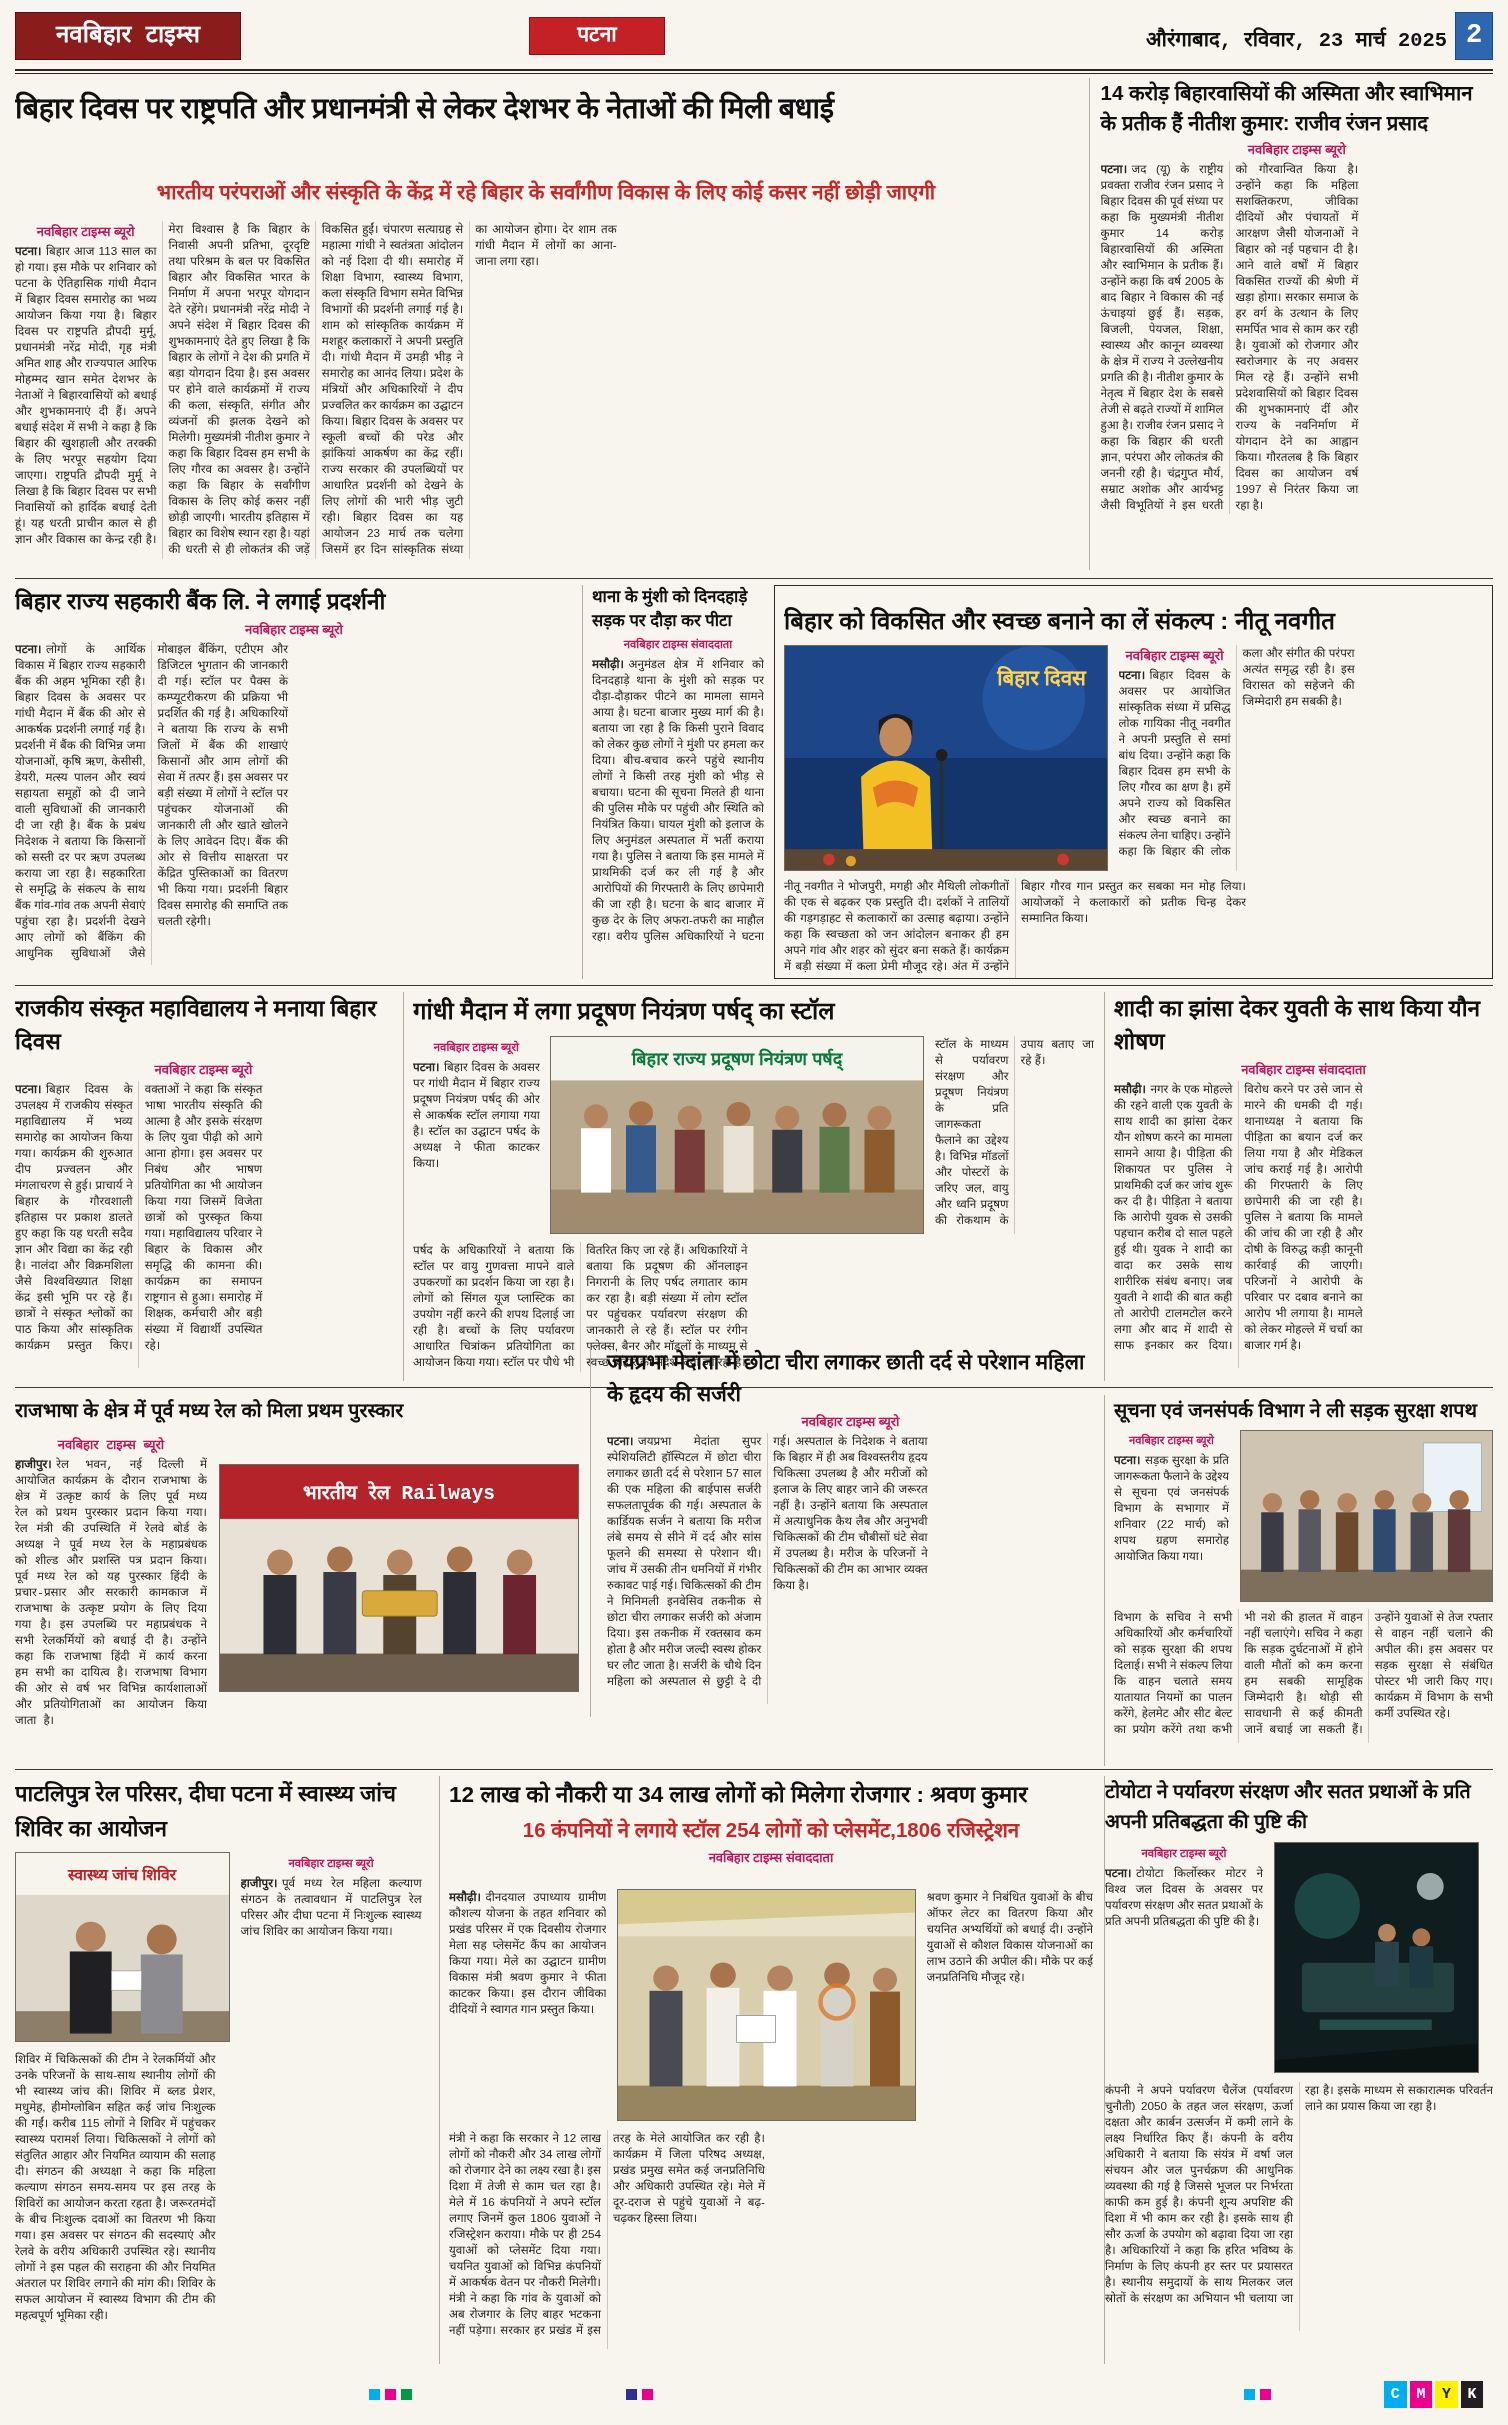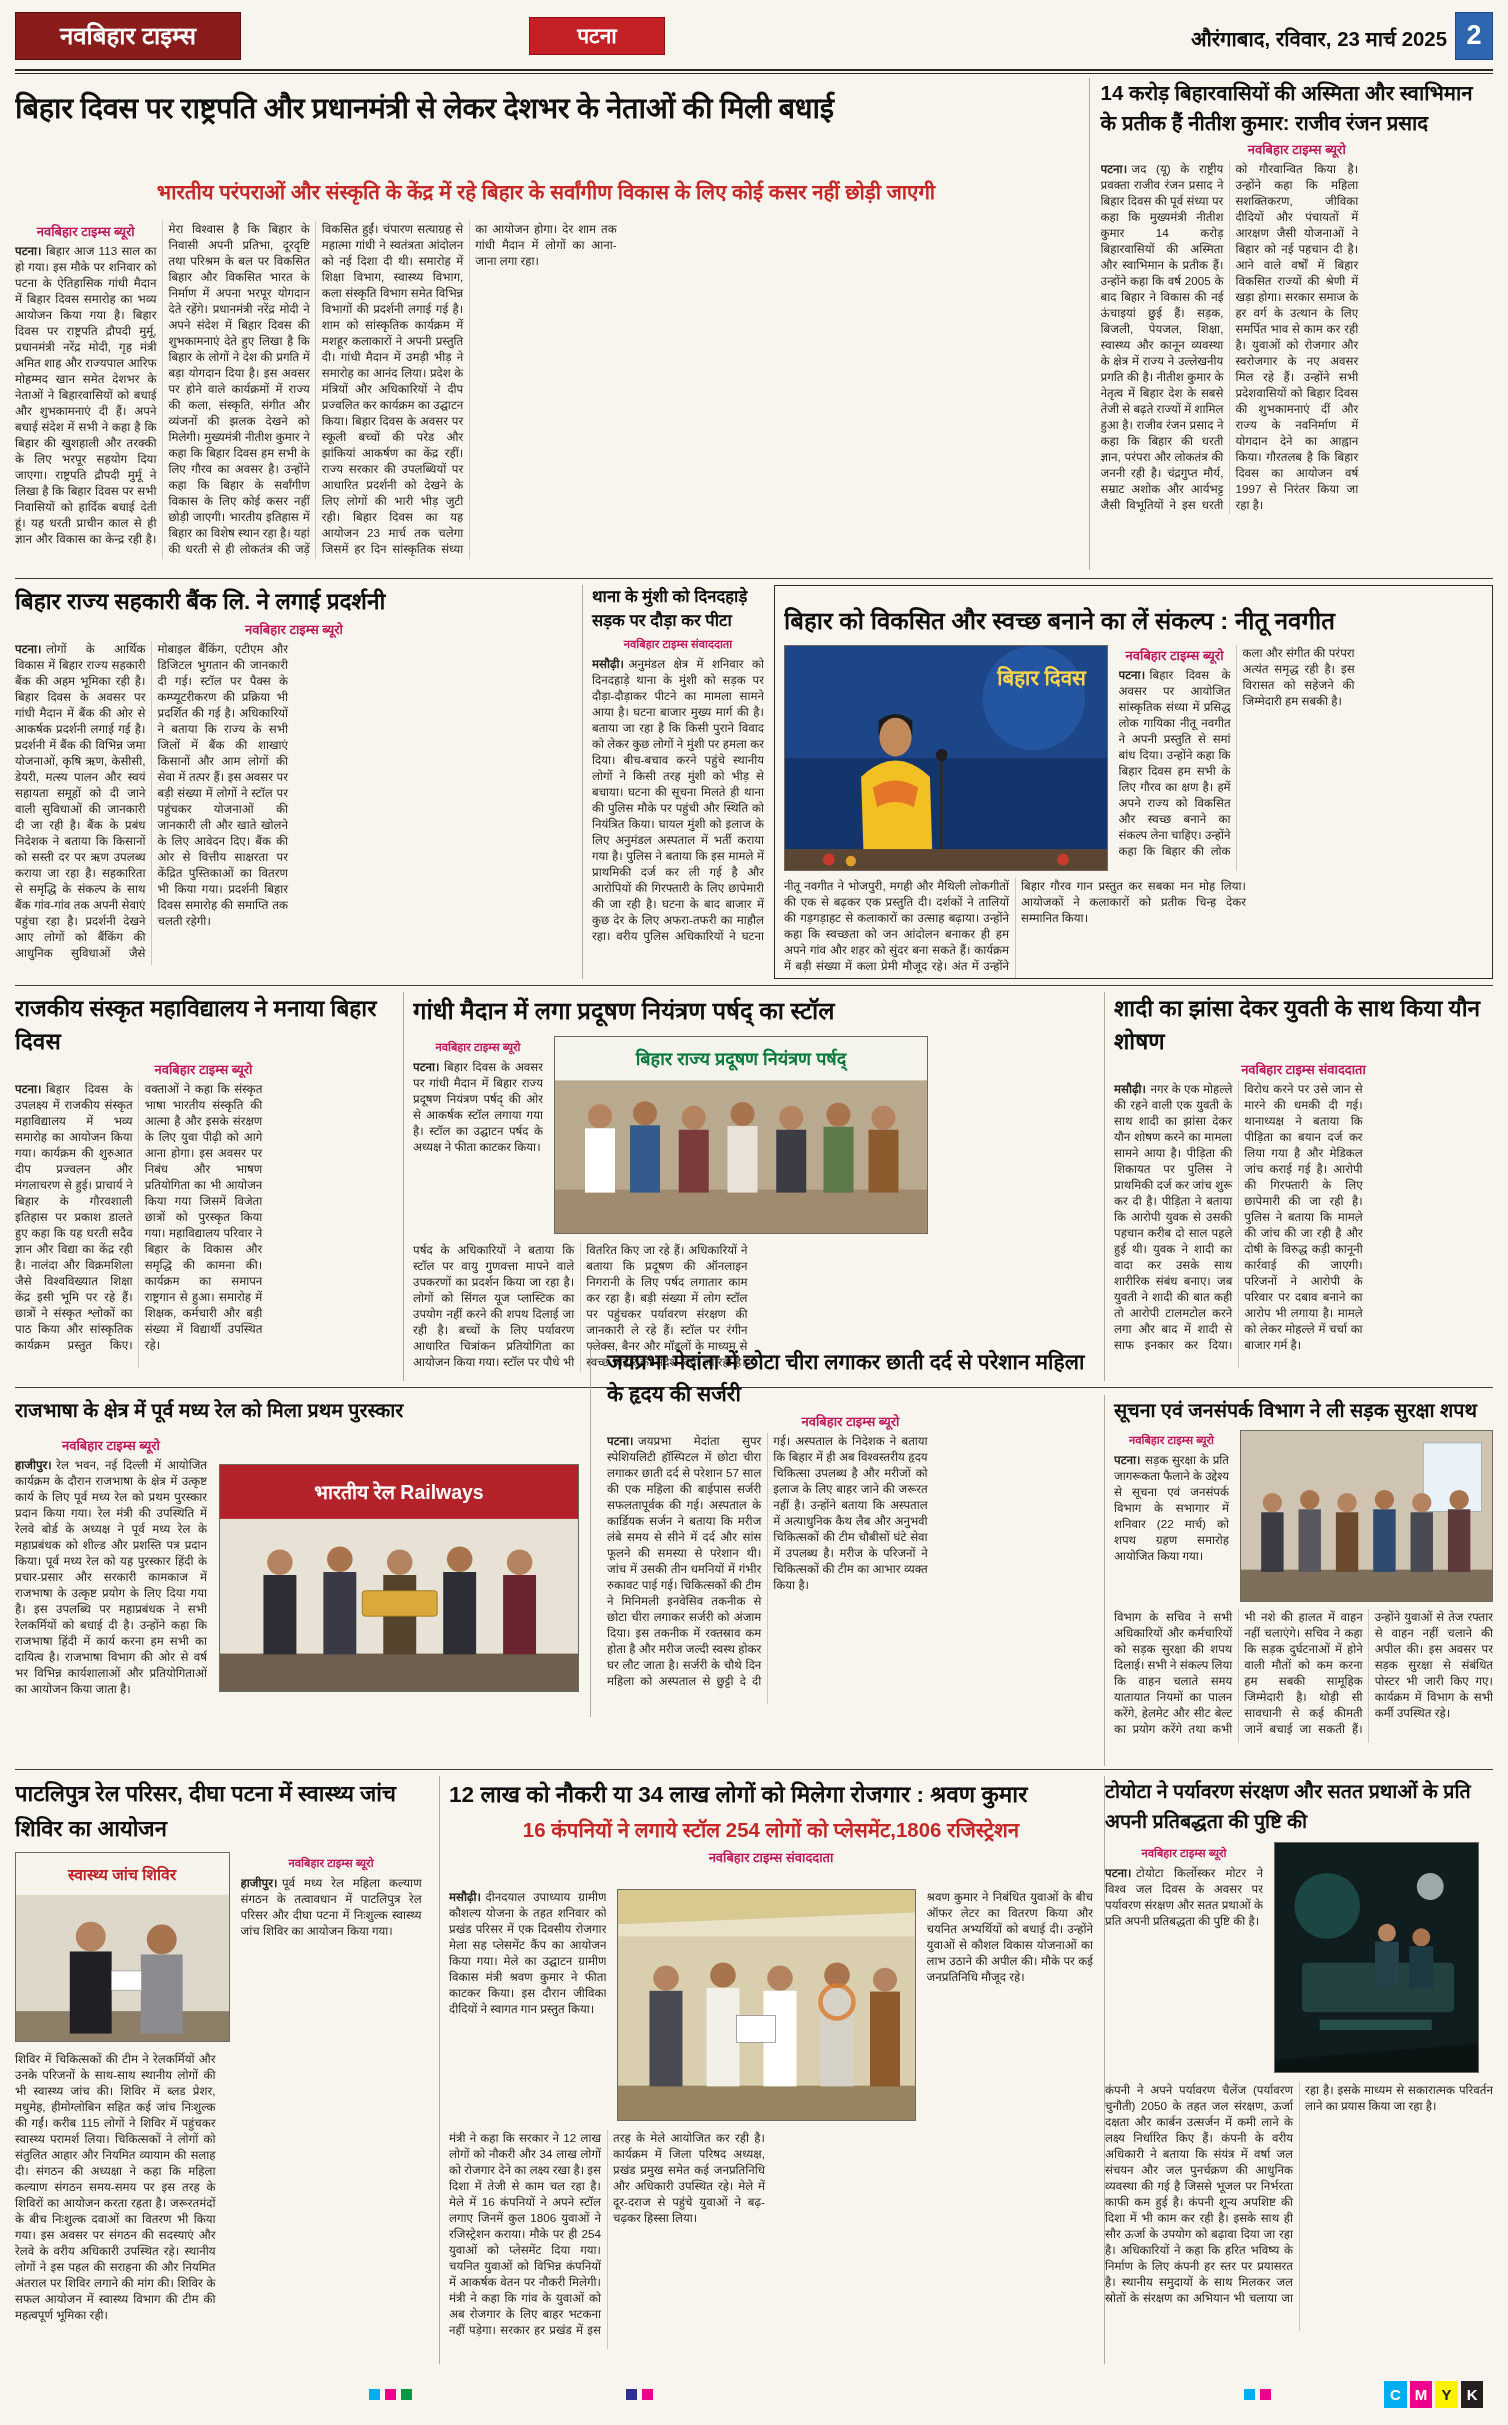--- a/index.html
+++ b/index.html
@@ -1,20 +1,20 @@
 <!DOCTYPE html>
 <html style="font-size:12px"><head>
 <meta charset="utf-8">
 <style>
   * { margin:0; padding:0; box-sizing:border-box; }
   html,body { background:#8a8a8a; }
   body { font-family:"Liberation Sans","DejaVu Sans",sans-serif; }
   .page { position:relative; width:1508px; height:2426px; margin:0 auto;
           background:#f8f5ee; color:#1c1c1c; overflow:hidden; }
-  .abs { position:absolute; }
+  .abs { position:absolute;font-family:Liberation Mono, monospace; }
   .sec { position:absolute; overflow:hidden; }
   .vborder { border-left:0.8px solid #b3ac9e; }
 
   
   .hl { font-weight:bold; color:#101010; }
   .nowrap { white-space:nowrap; overflow:hidden; }
   .h-lead { font-size:29px; line-height:60px; letter-spacing:-0.4px; }
   .h-sub  { font-size:20.4px; line-height:30px; color:#c62828; font-weight:bold; text-align:center; }
   .h-32 { font-size:24px; line-height:38px; }
   .h-30 { font-size:22.6px; line-height:33px; }
@@ -178,20 +178,23 @@
               <rect x="230" y="119" width="40" height="89" fill="#e8e3d6"></rect>
             <circle cx="315" cy="108" r="16" fill="#b4835f"></circle>
               <rect x="295" y="124" width="40" height="84" fill="#3c3c44"></rect>
             <circle cx="378" cy="104" r="16" fill="#a8744e"></circle>
               <rect x="358" y="120" width="40" height="88" fill="#5c7a4a"></rect>
             <circle cx="438" cy="108" r="16" fill="#b4835f"></circle>
               <rect x="418" y="124" width="40" height="84" fill="#8c5c2e"></rect>
           </g>
         </svg>
       </div>
+      <div class="body-text cols-2 colblock" style="width:163px;height:198px">
+        <span>स्टॉल के माध्यम से पर्यावरण संरक्षण और प्रदूषण नियंत्रण के प्रति जागरूकता फैलाने का उद्देश्य है। विभिन्न मॉडलों और पोस्टरों के जरिए जल, वायु और ध्वनि प्रदूषण की रोकथाम के उपाय बताए जा रहे हैं।</span>
+      </div>
     </div>
     <div class="body-text cols-4" style="margin-top:7.5px;height:130px">
       <span>पर्षद के अधिकारियों ने बताया कि स्टॉल पर वायु गुणवत्ता मापने वाले उपकरणों का प्रदर्शन किया जा रहा है। लोगों को सिंगल यूज प्लास्टिक का उपयोग नहीं करने की शपथ दिलाई जा रही है। बच्चों के लिए पर्यावरण आधारित चित्रांकन प्रतियोगिता का आयोजन किया गया। स्टॉल पर पौधे भी वितरित किए जा रहे हैं। अधिकारियों ने बताया कि प्रदूषण की ऑनलाइन निगरानी के लिए पर्षद लगातार काम कर रहा है। बड़ी संख्या में लोग स्टॉल पर पहुंचकर पर्यावरण संरक्षण की जानकारी ले रहे हैं। स्टॉल पर रंगीन फ्लेक्स, बैनर और मॉडलों के माध्यम से स्वच्छ बिहार का संदेश दिया जा रहा है।</span>
     </div>
   </section>
 
   <section class="sec vborder" style="left:1104px;top:992px;width:389px;height:389px;padding-left:9px">
     <h2 class="hl h-30">शादी का झांसा देकर युवती के साथ किया यौन शोषण</h2>
     <div class="byline">नवबिहार टाइम्स संवाददाता</div>
     <div class="body-text cols-3" style="height:287px">

